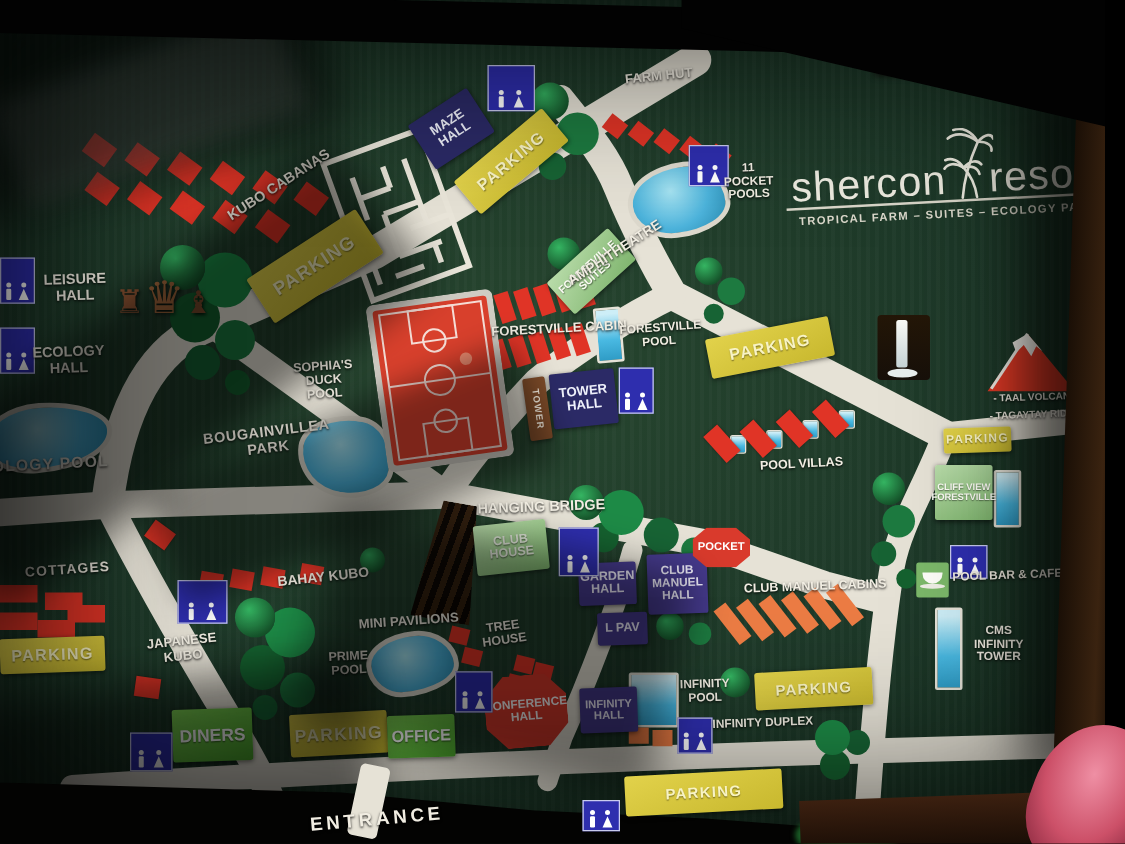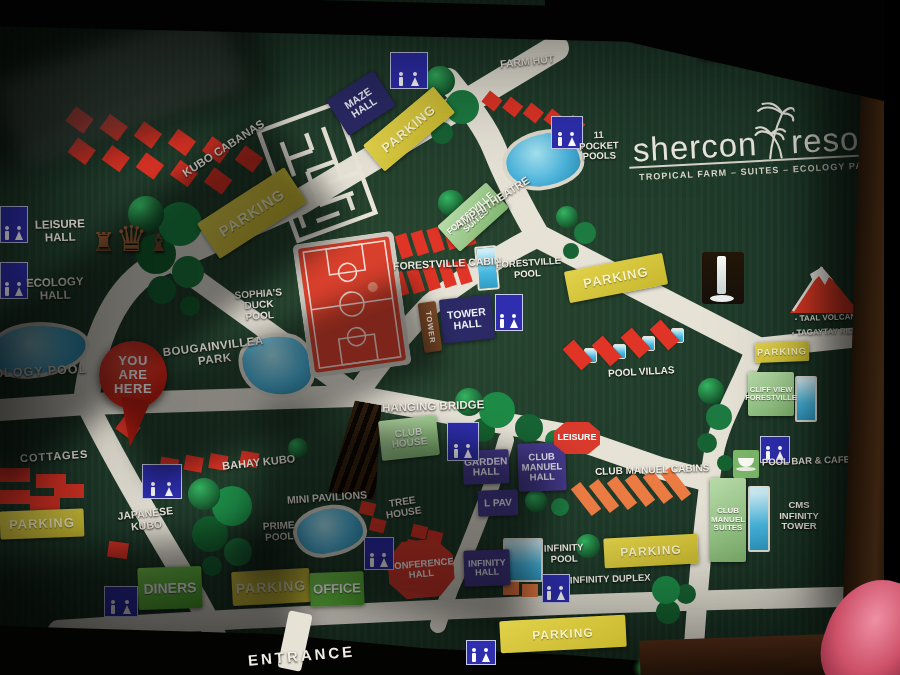--- a/index.html
+++ b/index.html
@@ -255,23 +255,20 @@
 
   <div class="sign green" style="left:440px;top:200px;width:66px;height:34px;font-size:8.5px;transform:rotate(-42deg);">
         <span>FORESTVILLE SUITES</span>
       </div>
   <div class="sign green" style="left:380px;top:418px;width:58px;height:40px;font-size:10px;transform:rotate(-6deg);color:#e4e9dc;">
         <span>CLUB HOUSE</span>
       </div>
   <div class="sign green" style="left:748px;top:372px;width:46px;height:44px;font-size:7.5px;">
         <span>CLIFF VIEW FORESTVILLE</span>
       </div>
-  <div class="sign green" style="left:710px;top:478px;width:36px;height:84px;font-size:8px;">
-        <span>CLUB MANUEL SUITES</span>
-      </div>
   <div class="sign bgreen" style="left:138px;top:567px;width:64px;height:42px;font-size:14px;transform:rotate(-2deg);">
         <span>DINERS</span>
       </div>
   <div class="sign bgreen" style="left:310px;top:572px;width:54px;height:34px;font-size:13px;transform:rotate(-2deg);">
         <span>OFFICE</span>
       </div>
 
   <div class="sign purple" style="left:463px;top:450px;width:46px;height:34px;font-size:10px;transform:rotate(-2deg);">
         <span>GARDEN HALL</span>
       </div>
@@ -284,35 +281,28 @@
   <div class="sign purple" style="left:464px;top:550px;width:46px;height:36px;font-size:9px;transform:rotate(-2deg);">
         <span>INFINITY HALL</span>
       </div>
   <div class="sign navy" style="left:441px;top:297px;width:52px;height:44px;font-size:10.5px;transform:rotate(-6deg);">
         <span>TOWER HALL</span>
       </div>
   <div class="sign brown" style="left:421px;top:302px;width:18px;height:50px;font-size:7.5px;transform:rotate(-8deg);writing-mode:vertical-rl;letter-spacing:1px;">
         <span>TOWER</span>
       </div>
   <div class="sign redhex" style="left:554px;top:422px;width:46px;height:32px;font-size:9px;">
-        <span>LEISURE</span>
+        <span>POCKET</span>
       </div>
   <div class="sign redhex" style="left:388px;top:540px;width:66px;height:58px;font-size:9.5px;transform:rotate(-5deg);">
         <span>CONFERENCE HALL</span>
       </div>
 
   <div class="cup"></div>
 
-  <div class="pin">
-    <div class="bulb">
-      <span>YOU</span>
-      <span>ARE</span>
-      <span>HERE</span>
-    </div>
-  </div>
 
   <div class="lbl" style="left:175px;top:138px;width:110px;font-size:11.5px;transform:rotate(-33deg);">KUBO CABANAS</div>
   <div class="lbl" style="left:500px;top:56px;font-size:10.5px;transform:rotate(-6deg);">FARM HUT</div>
   <div class="lbl ctr" style="left:575px;top:130px;width:48px;font-size:9.5px;transform:rotate(-2deg);">11 POCKET POOLS</div>
   <div class="lbl" style="left:445px;top:184px;width:132px;font-size:11px;transform:rotate(-33deg);">AMPHITHEATRE</div>
   <div class="lbl ctr" style="left:34px;top:218px;width:52px;font-size:11.5px;transform:rotate(-2deg);">LEISURE HALL</div>
   <div class="lbl ctr" style="left:26px;top:276px;width:58px;font-size:11.5px;transform:rotate(-2deg);">ECOLOGY HALL</div>
   <div class="lbl" style="left:-26px;top:364px;width:140px;font-size:12.5px;letter-spacing:1px;transform:rotate(-3deg);">ECOLOGY POOL</div>
   <div class="lbl ctr" style="left:230px;top:288px;width:58px;font-size:10px;transform:rotate(-4deg);">SOPHIA'S DUCK POOL</div>
   <div class="lbl ctr" style="left:162px;top:340px;width:104px;font-size:11.5px;letter-spacing:.5px;transform:rotate(-7deg);">BOUGAINVILLEA PARK</div>

